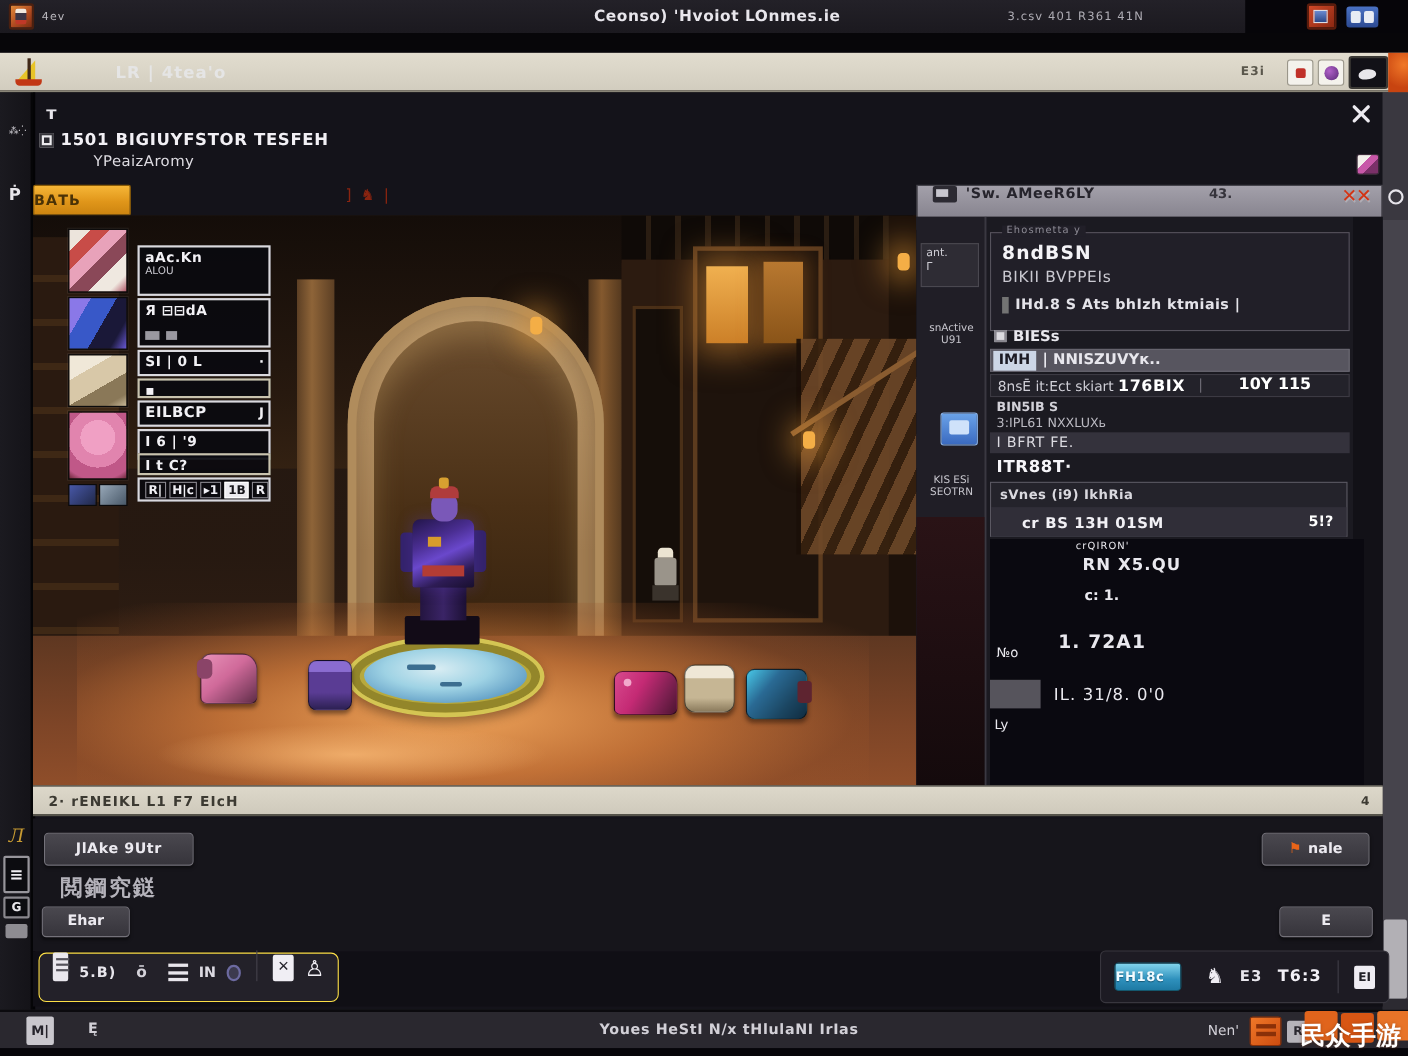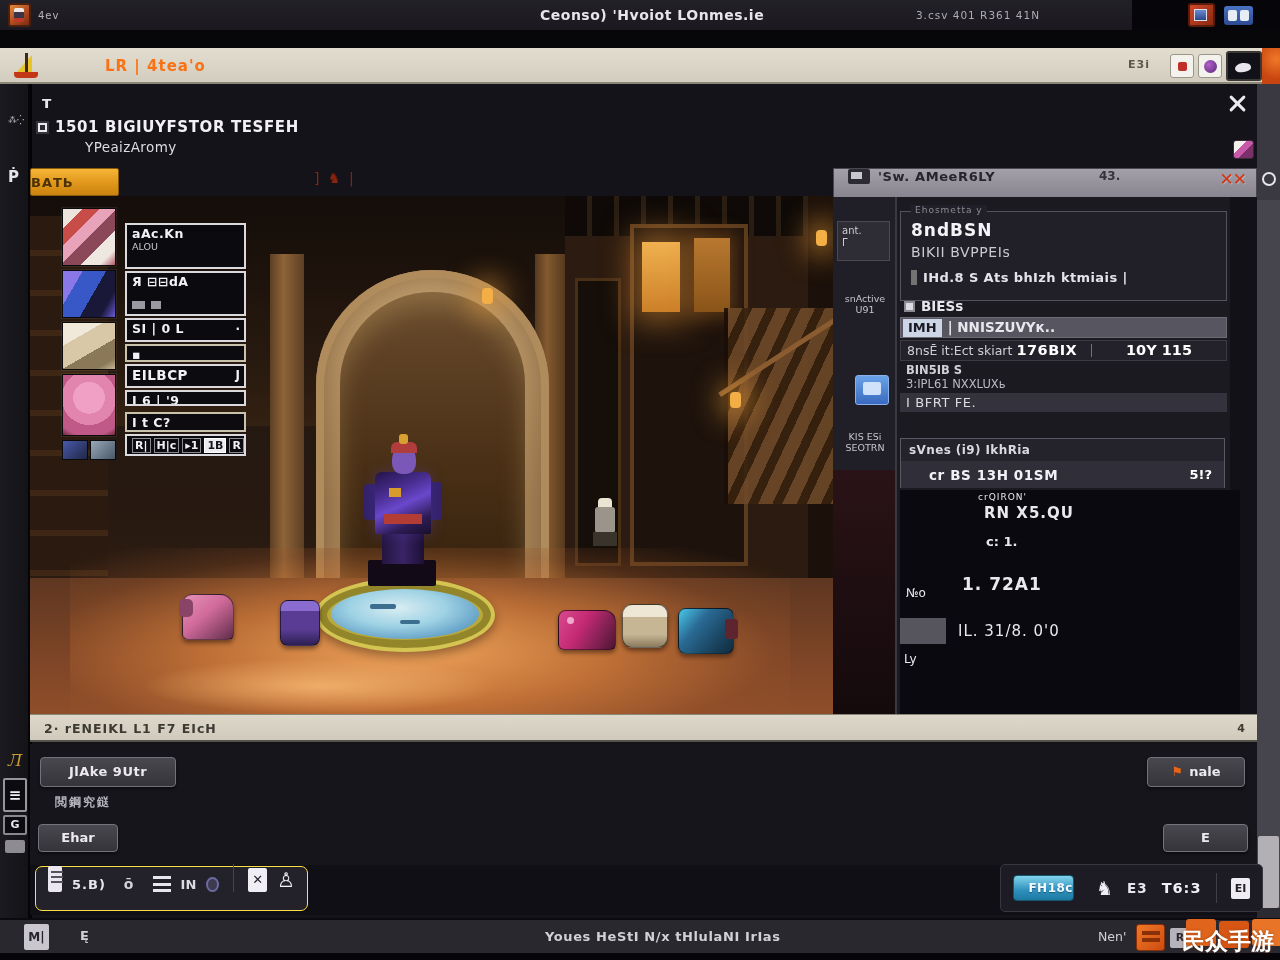--- a/index.html
+++ b/index.html
@@ -22,21 +22,21 @@
   .tb-ic2 .d1{left:4px}.tb-ic2 .d2{left:16px}
 
   .sep-top{left:0;top:30px;width:1280px;height:18px;background:#070609}
 
   
   .menubar{left:0;top:48px;width:1280px;height:36px;background:linear-gradient(#e2ddcf,#d2cdbf);border-bottom:2px solid #8a8678}
   .mb-icon{left:13px;top:52px;width:26px;height:27px}
   .mb-icon .mast{position:absolute;left:12px;top:1px;width:3px;height:22px;background:#402818}
   .mb-icon .sail{position:absolute;left:3px;top:3px;width:0;height:0;border-right:16px solid #e8c428;border-top:18px solid transparent}
   .mb-icon .hull{position:absolute;left:1px;top:20px;width:24px;height:6px;background:#c23816;border-radius:0 0 4px 4px}
-  .mb-label{left:105px;top:57px;font-size:15px;font-weight:bold;color:#f97316;letter-spacing:1px}
+  .mb-label{left:105px;top:57px;font-size:15px;font-weight:bold;color:#e5e5e5;letter-spacing:1px}
   .mb-rtext{left:1128px;top:58px;font-size:11px;font-weight:bold;color:#5a574c;letter-spacing:1px}
   .mb-b1,.mb-b2{top:54px;width:24px;height:24px;background:#f4f2ec;border:1px solid #9a968a;border-radius:3px}
   .mb-b1{left:1170px}.mb-b2{left:1198px}
   .mb-b1 .dot{position:absolute;left:7px;top:7px;width:9px;height:9px;background:#c03028;border-radius:2px}
   .mb-b2 .dot{position:absolute;left:5px;top:5px;width:13px;height:13px;background:radial-gradient(circle at 35% 35%,#b060c8,#5a2878);border-radius:50%}
   .mb-b3{left:1226px;top:51px;width:36px;height:30px;background:#121117;border:2px solid #3a3834;border-radius:3px}
   .mb-b3 .blob{position:absolute;left:7px;top:10px;width:16px;height:9px;background:#e8e6ea;border-radius:50% 50% 40% 40%;transform:rotate(-8deg)}
   .mb-orange{left:1262px;top:48px;width:18px;height:37px;background:radial-gradient(circle at 80% 30%,#f07828,#c84410 70%)}
 
   
@@ -136,21 +136,21 @@
   .pbox .l2{font-size:9.5px;color:#c8c7ce;line-height:11px;white-space:nowrap}
   .pbox .r{position:absolute;right:4px;top:2px;font-size:12px;font-weight:bold}
   .pb1{top:19px;height:46px}
   .pb2{top:67px;height:45px}
   .pb2 .sub{position:absolute;left:5px;top:28px;width:13px;height:8px;background:#9a98a0}
   .pb2 .sub.s2{left:24px;width:10px}
   .pb3{top:114px;height:24px}
   .pb4{top:140px;height:18px;border-color:#c9c3ae}
   .pb5{top:160px;height:24px}
   .pb5 .l1{font-size:13.5px}
-  .pb6{top:186px;height:16px}
+  .pb6{top:186px;height:28px}
   .pb7{top:208px;height:20px;border-color:#c9c3ae}
   .pb8{top:230px;height:22px;display:flex;gap:3px;align-items:center}
   .pb8 .chip{font-size:11px;font-weight:bold;color:#f0eff4;border:1px solid #8a8890;padding:0 2px;line-height:13px}
   .pb8 .chip.inv{background:#ecebf0;color:#16151a;border-color:#fff}
 
   
   .panel-head{left:833px;top:168px;width:424px;height:41px;background:linear-gradient(#a3a0aa,#7d7a85);border:1px solid #49474f;display:flex;align-items:flex-start;cursor:move}
   .ph-icon{width:22px;height:15px;background:#2c2a32;border-radius:2px;margin:0 8px 0 14px;position:relative}
   .ph-icon i{position:absolute;left:3px;top:3px;width:11px;height:7px;background:#c8c6ce}
   .ph-title{font-size:13px;font-weight:bold;color:#26242c;letter-spacing:.6px}
@@ -205,42 +205,42 @@
 
   
   .tabbar{left:30px;top:714px;width:1227px;height:28px;background:linear-gradient(#ddd8ca,#cfcabc);border-top:1px solid #8a8678;border-bottom:2px solid #55534a}
   .tabbar .t{position:absolute;left:14px;top:6px;font-size:12.5px;font-weight:bold;color:#3c3a32;letter-spacing:1px}
   .tabbar .r{position:absolute;right:12px;top:7px;font-size:11px;font-weight:bold;color:#3c3a32}
 
   
   .chat{left:30px;top:744px;width:1227px;height:121px;background:#16151b}
   .chat-btn{position:absolute;background:linear-gradient(#4a484f,#36343b);border:1px solid #74727a;border-radius:4px;color:#eceaf0;font-size:13px;font-weight:bold;text-align:center;cursor:pointer;box-shadow:0 2px 3px rgba(0,0,0,.45)}
   .cb-make{left:10px;top:13px;width:136px;height:30px;line-height:28px;letter-spacing:.5px}
-  .cb-cjk{position:absolute;left:25px;top:50px;font-size:12px;font-weight:bold;color:#b4b2ba;letter-spacing:2px}
+  .cb-cjk{position:absolute;left:25px;top:50px;font-size:20px;font-weight:bold;color:#b4b2ba;letter-spacing:2px}
   .cb-ehar{left:8px;top:80px;width:80px;height:28px;line-height:26px}
   .cb-flag{left:1117px;top:13px;width:98px;height:30px;line-height:28px}
   .cb-flag .fl{color:#e86418;margin-right:6px;font-weight:normal}
   .cb-e{left:1133px;top:80px;width:85px;height:28px;line-height:26px}
 
   
   .toolzone{left:30px;top:865px;width:1227px;height:50px;background:#100f15}
   .tool-left{left:35px;top:866px;width:273px;height:45px;background:#232129;border:1px solid #fde047;border-radius:7px;display:flex;align-items:flex-end;gap:10px;padding:18px 12px}
   .tl-doc{width:18px;height:26px;background:#eae8ee;border-radius:2px;position:relative}
   .tl-doc i{position:absolute;left:3px;top:5px;width:12px;height:2px;background:#55535b;box-shadow:0 5px 0 #55535b,0 10px 0 #55535b}
   .tl-label{font-size:13px;font-weight:bold;color:#e8e6ec;letter-spacing:1px}
   .tl-o{font-size:14px;font-weight:bold;color:#d4d2d9;margin-left:8px}
   .tl-ham{margin-left:10px;width:22px;height:16px;border-top:3px solid #e8e6ec;border-bottom:3px solid #e8e6ec;position:relative}
   .tl-ham i{position:absolute;left:0;top:4px;width:100%;height:3px;background:#e8e6ec}
   .tl-in{font-size:13px;font-weight:bold;color:#dcdae2}
   .tl-circ{width:15px;height:15px;background:#3c3a4e;border:2px solid #6c6aa0;border-radius:50%}
   .tl-div{width:2px;height:28px;background:#45434c;margin:0 4px}
   .tl-xbox{width:24px;height:24px;background:#f0eef4;border-radius:2px;color:#26242c;font-size:13px;font-weight:bold;text-align:center;line-height:24px}
   .tl-pawn{font-size:20px;color:#f4f2f8}
   .tool-right{left:1000px;top:864px;width:263px;height:48px;background:#1d1b23;border:1px solid #38363e;border-radius:5px;display:flex;align-items:center;gap:14px;padding:0 12px}
-  .tr-blue{width:74px;height:26px;background:linear-gradient(#82d4ec,#2e90bc 60%,#1e7aa4);border:1px solid #14586e;border-radius:4px;color:#f2fbff;font-size:12px;font-weight:bold;text-align:right;line-height:24px;letter-spacing:.5px;cursor:pointer;text-shadow:0 1px 1px rgba(0,40,60,.5)}
+  .tr-blue{width:74px;height:26px;background:linear-gradient(#82d4ec,#2e90bc 60%,#1e7aa4);border:1px solid #14586e;border-radius:4px;color:#f2fbff;font-size:12px;font-weight:bold;text-align:left;line-height:24px;letter-spacing:.5px;cursor:pointer;text-shadow:0 1px 1px rgba(0,40,60,.5)}
   .tr-knight{font-size:19px;color:#f0eef4;margin-left:8px}
   .tr-e3{font-size:13.5px;font-weight:bold;color:#e8e6ec;letter-spacing:1px}
   .tr-time{font-size:14.5px;font-weight:bold;color:#f2f0f6;letter-spacing:1px}
   .tr-div{width:2px;height:30px;background:#403e48}
   .tr-ei{width:23px;height:21px;background:#efedf3;border-radius:2px;color:#222128;font-size:11px;font-weight:bold;text-align:center;line-height:21px}
 
   
   .statusbar{left:0;top:918px;width:1280px;height:35px;background:#2a282f;border-top:2px solid #0b0a0e}
   .sb-chip{left:24px;top:4px;width:25px;height:26px;background:#c9c7cd;border-radius:2px;color:#26242c;font-size:12px;font-weight:bold;text-align:center;line-height:26px}
   .statusbar>span{position:absolute;color:#d2d0d7}
@@ -460,20 +460,21 @@
       <span class="c2">BIKII BVPPEIs</span>
       <span class="c3">IHd.8 S Ats bhIzh ktmiais |</span>
     </div>
 
     <div class="prow rw1"><span class="sq"></span><span>BIESs</span></div>
     <div class="prow rw2"><span class="chip">IMH</span><span>| NNISZUVYк..</span></div>
     <div class="prow rw3"><span class="pad">8nsĒ it:Ect skiart </span><b>176BIX</b><span class="div"></span><span class="rr">10Y 115</span></div>
     <div class="prow rw4"><span class="pad">BIN5IB S</span></div>
     <div class="prow rw5"><span class="pad">3:IPL61 NXXLUXь</span></div>
     <div class="prow rw6"><span class="pad">I BFRT FE.</span></div>
+    <div class="prow rw7"><span class="pad">ITR88Т·</span></div>
 
     <div class="summary">
       <span class="s1">sVnes (i9) IkhRia</span>
       <div class="s2">
         <span class="t">cr BS  13H  01SM</span>
         <span class="g">5!?</span>
       </div>
     </div>
 
     <div class="details">

